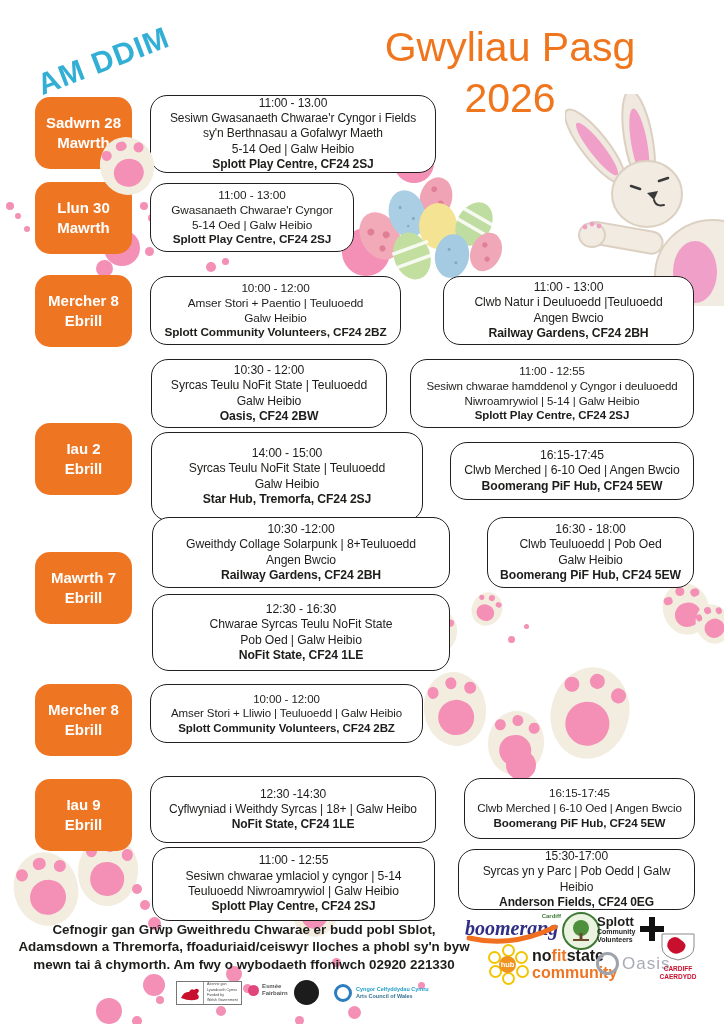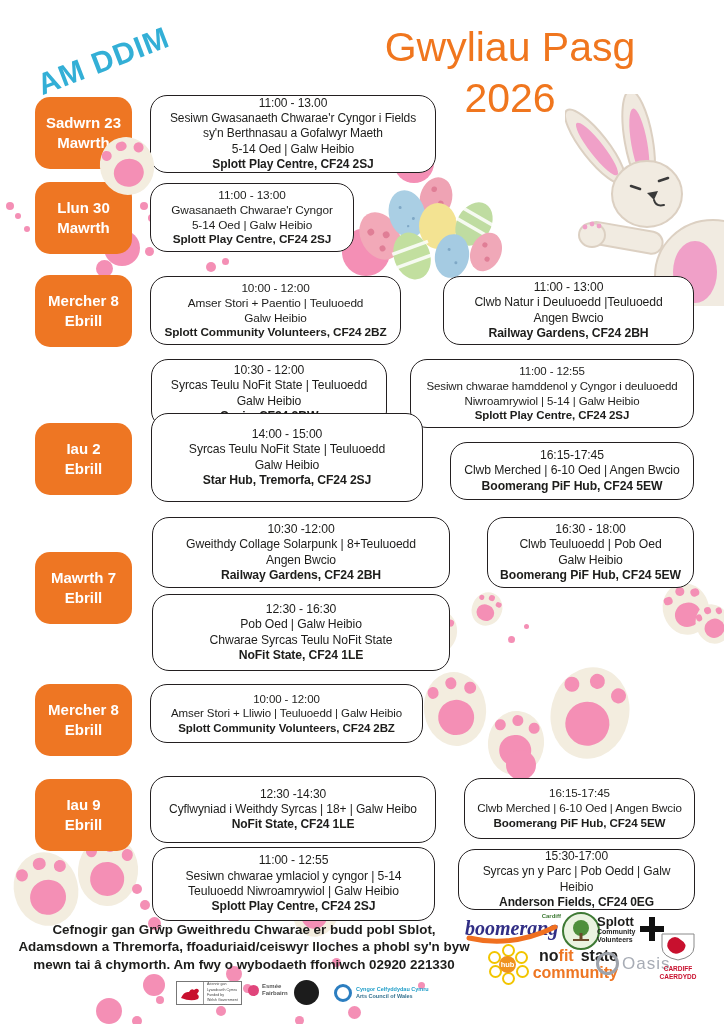--- a/index.html
+++ b/index.html
@@ -47,21 +47,21 @@
   .cross{position:relative;width:24px;height:24px;}
   .cross i{position:absolute;background:#111;display:block;}
   .cross .v{left:9px;top:0;width:6px;height:24px;}
   .cross .h{left:0;top:9px;width:24px;height:6px;}
   .hub-wrap{position:relative;width:40px;height:40px;}
   .hub-ring{position:absolute;width:9px;height:9px;border:2.5px solid #F2C500;border-radius:50%;background:#fff;}
   .hub-core{position:absolute;left:11px;top:12px;width:17px;height:17px;border-radius:50%;background:#F0931F;
             color:#fff;font-size:7.5px;font-weight:bold;display:flex;align-items:center;justify-content:center;}
   .nfs-line1{font-size:16px;font-weight:bold;line-height:1;}
   .nfs-line2{font-size:16px;font-weight:bold;color:#EE7623;line-height:1;text-align:right;margin-top:1px;}
-  .nfs-b{color:#1d1d1b;margin-left:7px;} .nfs-o{color:#EE7623;}
+  .nfs-b{color:#1d1d1b;} .nfs-o{color:#EE7623;}
   .oasis-wrap{display:flex;align-items:center;gap:3px;}
   .oasis-ring{width:17px;height:17px;border:3px solid #9EA3AB;border-radius:50%;}
   .oasis-text{font-size:17px;color:#A7ACB5;letter-spacing:1px;}
   .crest-text{font-size:6.5px;font-weight:bold;color:#C8102E;text-align:center;line-height:1.2;}
   .wg-box{display:flex;align-items:center;gap:3px;border:1px solid #777;background:#fff;
           padding:2px 3px;height:24px;box-sizing:border-box;}
   .wg-text{border-left:1px solid #999;padding-left:3px;font-size:3.6px;color:#444;line-height:1.5;}
   .ef-wrap{display:flex;align-items:center;gap:3px;}
   .ef-circle{width:11px;height:11px;border-radius:50%;background:#E0457B;}
   .ef-text{font-size:6px;color:#555;font-weight:bold;line-height:1.2;}
@@ -142,21 +142,21 @@
         <rect x="42" y="84" width="38" height="3.5" fill="#fff" opacity="0.85"></rect>
       </g>
     <g transform="rotate(10 100 80)">
         <ellipse cx="100" cy="80" rx="17" ry="22" fill="#A5CBE2"></ellipse>
       <circle cx="96" cy="74" r="1.5" fill="#7FA8C6"></circle>
         <circle cx="105" cy="86" r="1.5" fill="#7FA8C6"></circle>
       </g>
   </svg>
 
   <div class="datebox" style="top:97px">
-    <div>Sadwrn 23</div>
+    <div>Sadwrn 28</div>
     <div>Mawrth</div>
   </div>
   <div class="datebox" style="top:182px">
     <div>Llun 30</div>
     <div>Mawrth</div>
   </div>
   <div class="datebox" style="top:275px">
     <div>Mercher 8</div>
     <div>Ebrill</div>
   </div>
@@ -206,21 +206,21 @@
     <div>Syrcas Teulu NoFit State | Teuluoedd</div>
     <div>Galw Heibio</div>
     <div class="venue">Oasis, CF24 2BW</div>
   </div>
   <div class="card" style="left:410px;top:359px;width:284px;height:69px;font-size:11.5px">
     <div>11:00 - 12:55</div>
     <div>Sesiwn chwarae hamddenol y Cyngor i deuluoedd</div>
     <div>Niwroamrywiol | 5-14 | Galw Heibio</div>
     <div class="venue">Splott Play Centre, CF24 2SJ</div>
   </div>
-  <div class="card" style="left:151px;top:413px;width:272px;height:89px">
+  <div class="card" style="left:151px;top:432px;width:272px;height:89px">
     <div>14:00 - 15:00</div>
     <div>Syrcas Teulu NoFit State | Teuluoedd</div>
     <div>Galw Heibio</div>
     <div class="venue">Star Hub, Tremorfa, CF24 2SJ</div>
   </div>
   <div class="card" style="left:450px;top:442px;width:244px;height:58px">
     <div>16:15-17:45</div>
     <div>Clwb Merched | 6-10 Oed | Angen Bwcio</div>
     <div class="venue">Boomerang PiF Hub, CF24 5EW</div>
   </div>
@@ -231,22 +231,22 @@
     <div class="venue">Railway Gardens, CF24 2BH</div>
   </div>
   <div class="card" style="left:487px;top:517px;width:207px;height:71px">
     <div>16:30 - 18:00</div>
     <div>Clwb Teuluoedd | Pob Oed</div>
     <div>Galw Heibio</div>
     <div class="venue">Boomerang PiF Hub, CF24 5EW</div>
   </div>
   <div class="card" style="left:152px;top:594px;width:298px;height:77px">
     <div>12:30 - 16:30</div>
+    <div>Chwarae Syrcas Teulu NoFit State</div>
     <div>Pob Oed | Galw Heibio</div>
-    <div>Chwarae Syrcas Teulu NoFit State</div>
     <div class="venue">NoFit State, CF24 1LE</div>
   </div>
   <div class="card" style="left:150px;top:684px;width:273px;height:59px;font-size:11.5px">
     <div>10:00 - 12:00</div>
     <div>Amser Stori + Lliwio | Teuluoedd | Galw Heibio</div>
     <div class="venue">Splott Community Volunteers, CF24 2BZ</div>
   </div>
   <div class="card" style="left:150px;top:776px;width:286px;height:67px;font-size:12px">
     <div>12:30 -14:30</div>
     <div>Cyflwyniad i Weithdy Syrcas | 18+ | Galw Heibo</div>

